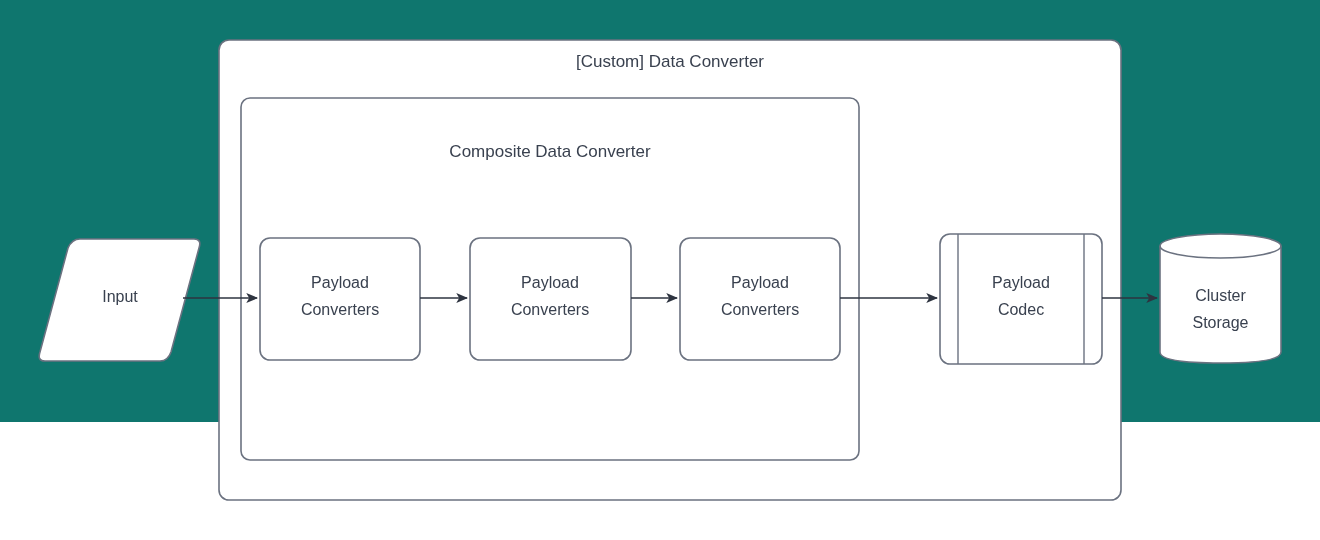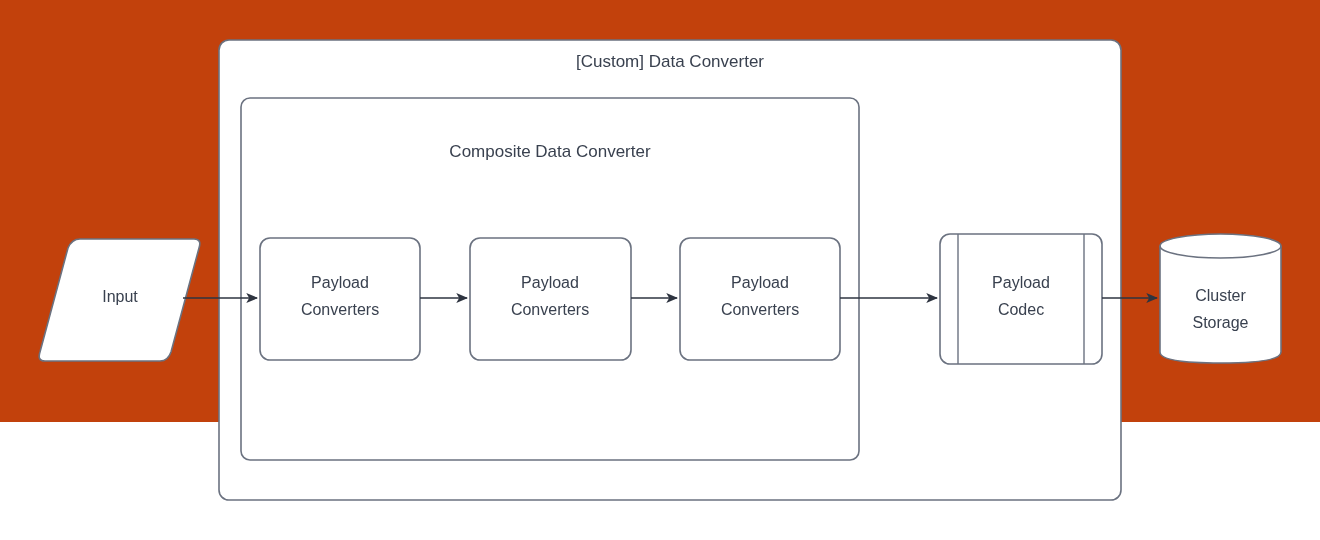--- a/index.html
+++ b/index.html
@@ -10,21 +10,21 @@
   body {
     width: 1320px;
     height: 540px;
     font-family: "Liberation Sans", sans-serif;
     overflow: hidden;
   }
   #canvas {
     position: relative;
     width: 1320px;
     height: 422px;
-    background: #c2410c;
+    background: #0f766e;
   }
   #diagram-svg {
     position: absolute;
     top: 0;
     left: 0;
     width: 1320px;
     height: 540px;
   }
   .shape-fill {
     fill: #ffffff;

